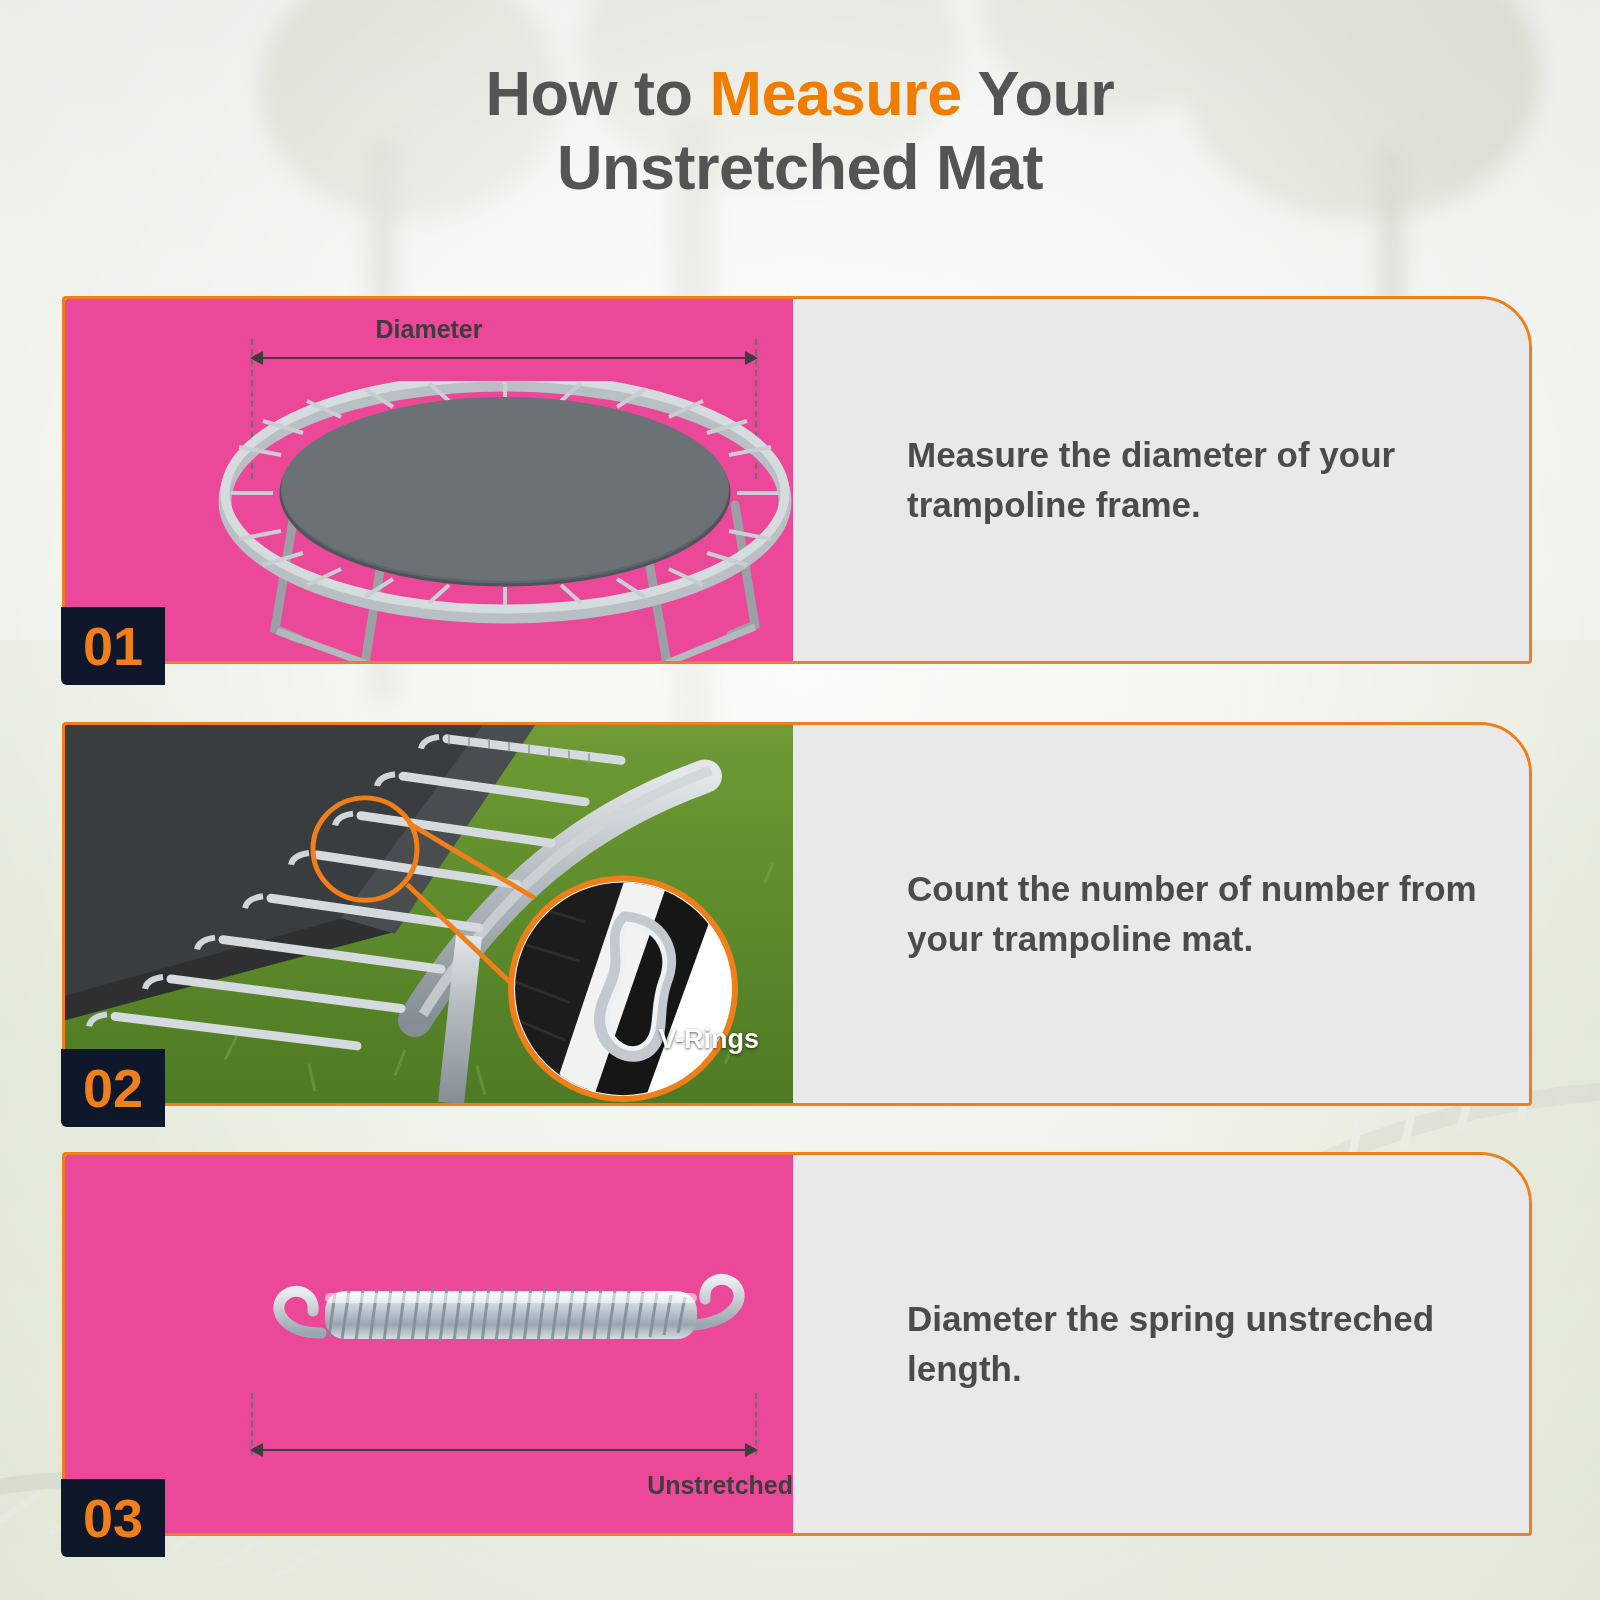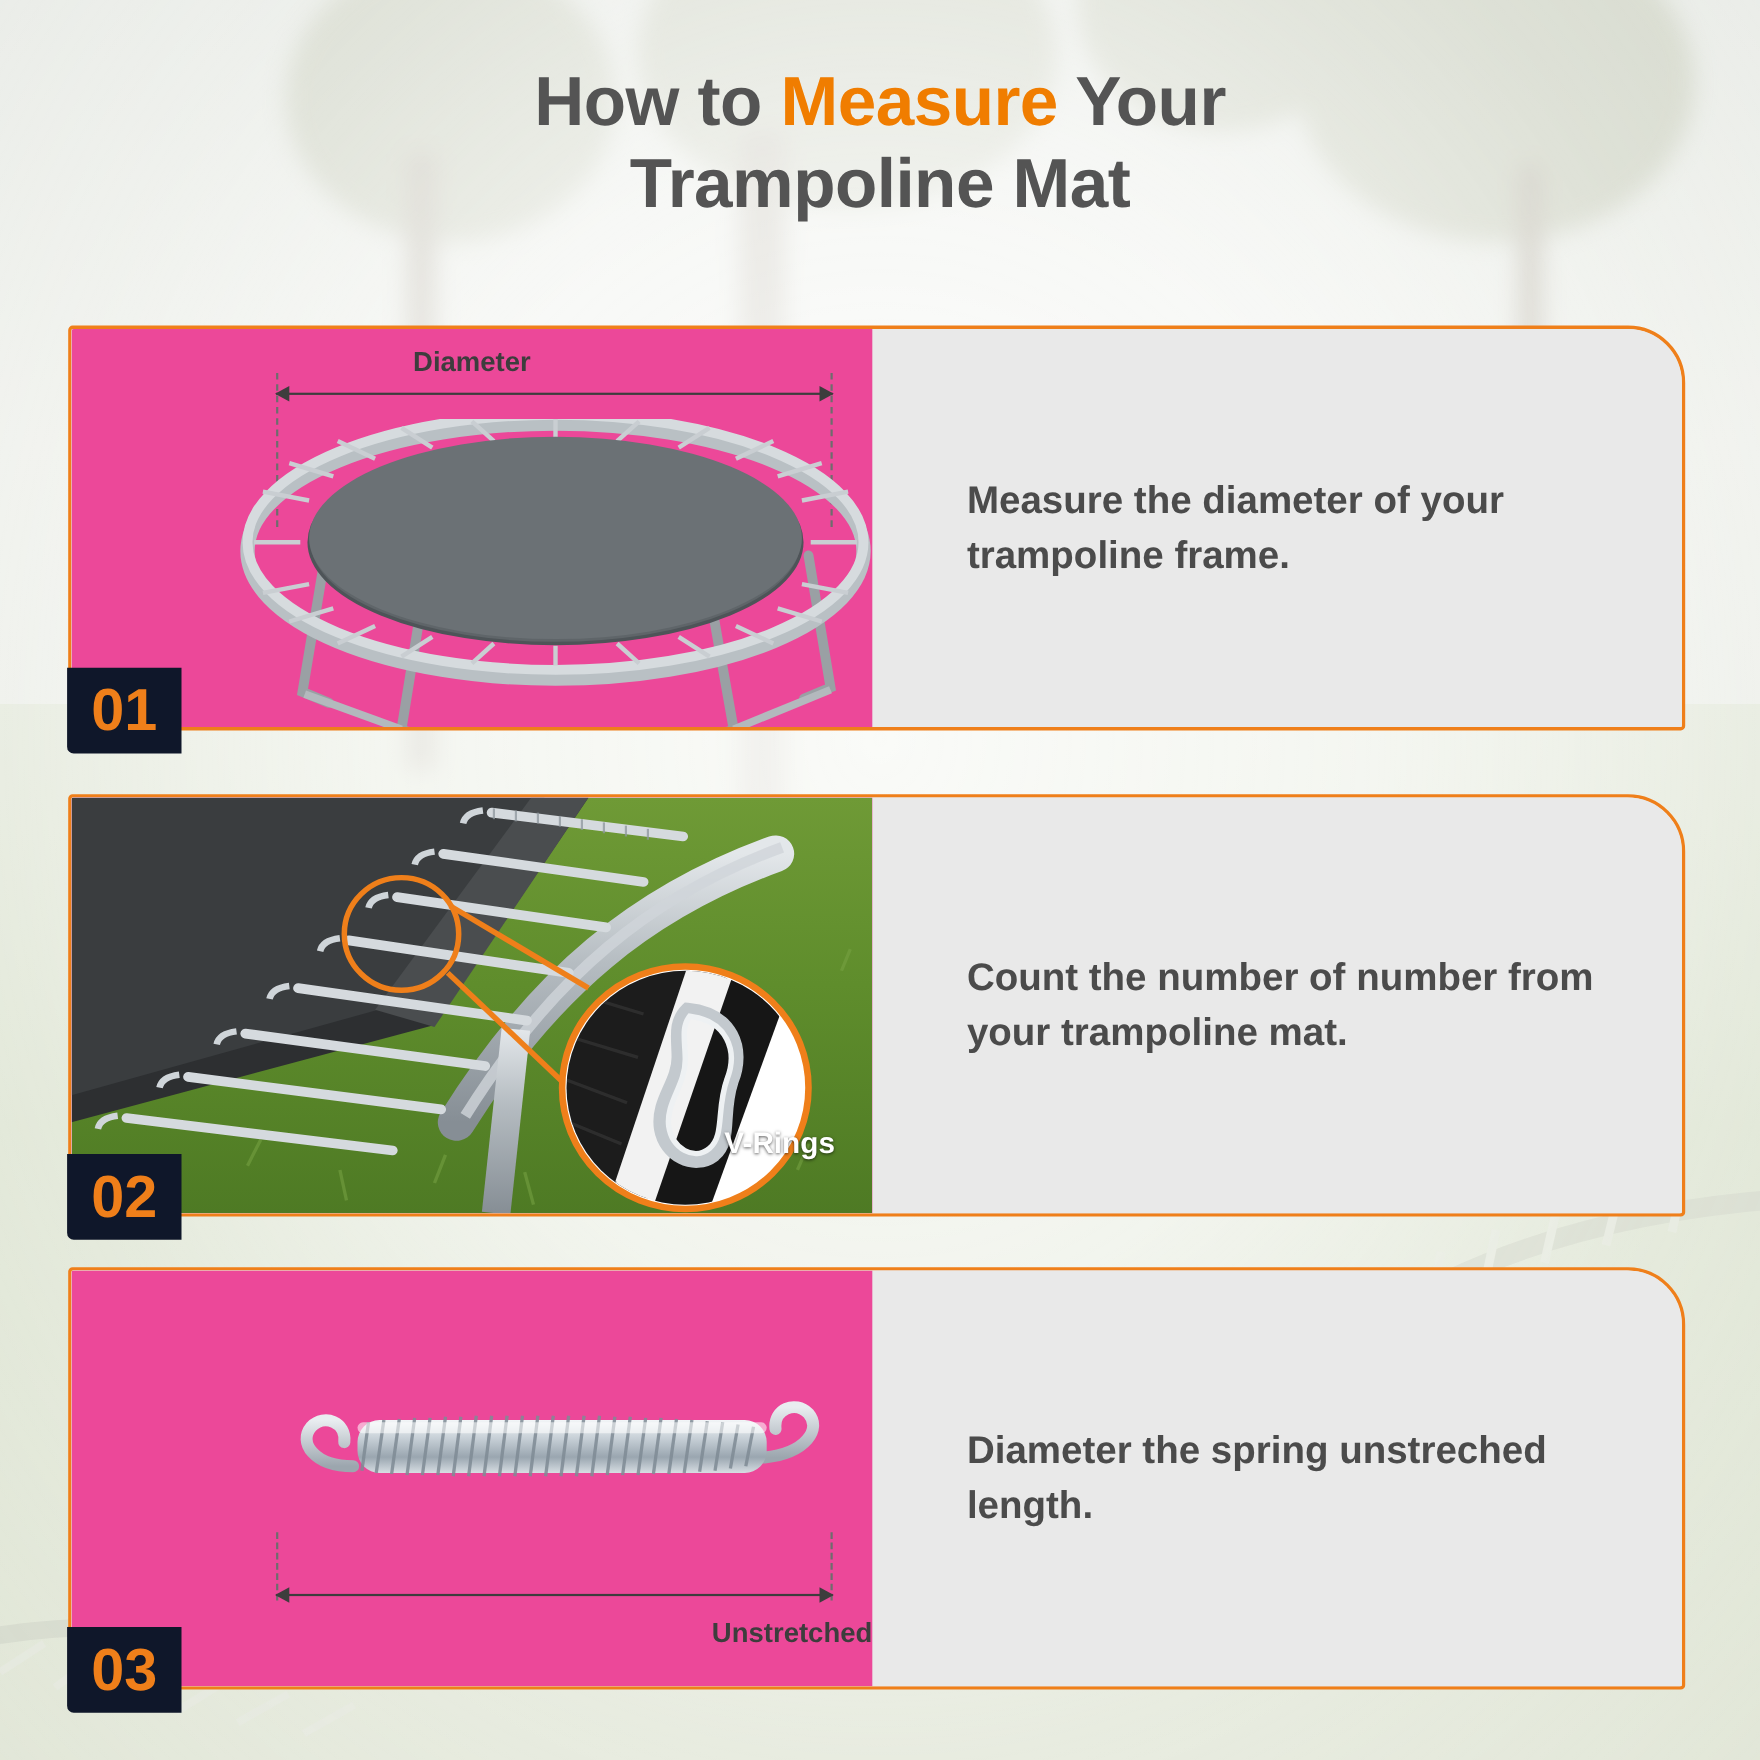--- a/index.html
+++ b/index.html
@@ -60,21 +60,21 @@
   }
   .card-visual {
     position: relative;
     width: 728px; height: 100%;
     background: #ec4899;
     flex: 0 0 728px;
   }
   .card-text {
     flex: 1 1 auto;
     display: flex; align-items: center;
-    padding-left: 86px; padding-right: 40px;
+    padding-left: 114px; padding-right: 40px;
     font-size: 35px; font-weight: bold; color: #4b4b4b;
     line-height: 1.42;
   }
   .step-num {
     position: absolute; left: -4px; bottom: -24px;
     width: 104px; height: 78px;
     background: #0f172a;
     border-radius: 0 0 0 6px;
     display: flex; align-items: center; justify-content: center;
     font-size: 54px; font-weight: bold; color: #ef7f1a;
@@ -180,21 +180,21 @@
         <path d="M220,52 L230,12"></path>
           <path d="M280,40 L288,4"></path>
       </g>
     </svg>
   </div>
 
   <div class="title">
     <div>
       <span>How to </span><span class="hl">Measure</span><span> Your</span>
     </div>
-    <div>Trampoline Mat</div>
+    <div>Unstretched Mat</div>
   </div>
 
   <div class="card" id="card1">
     <div class="card-inner">
       <div class="card-visual">
         <div class="tramp-wrap">
           <div class="dim-label">Diameter</div>
           <div class="dim-line"></div>
           <div class="tick l"></div>
           <div class="tick r"></div>

